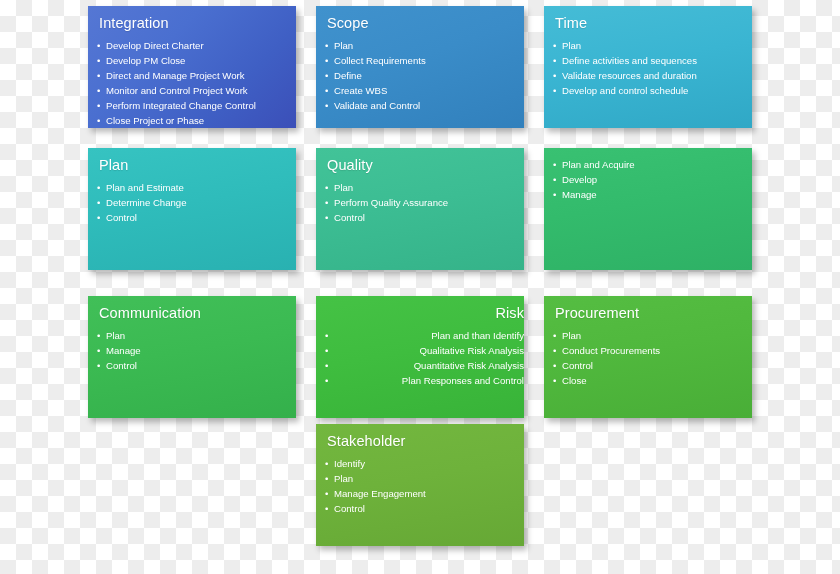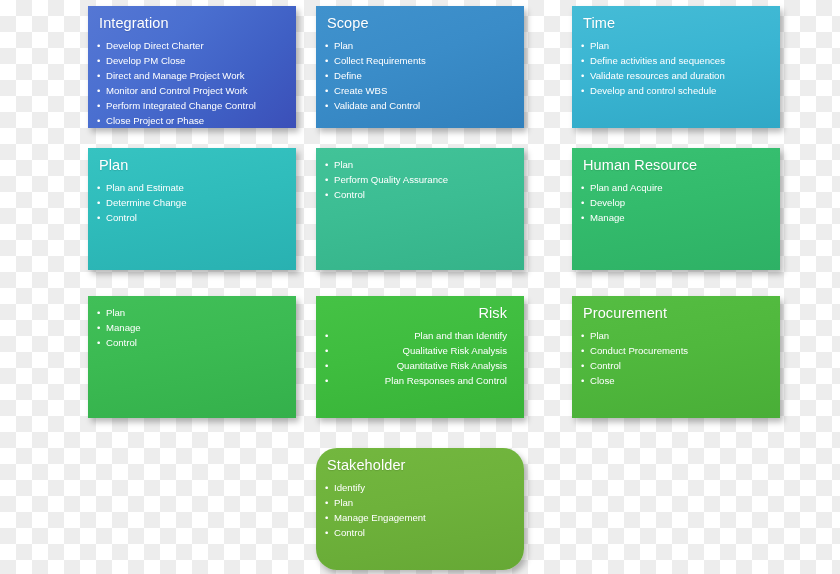--- a/index.html
+++ b/index.html
@@ -28,21 +28,21 @@
     top: 0;
     width: 840px;
     height: 574px;
   }
 
   .card {
     position: absolute;
     width: 208px;
     height: 122px;
     box-sizing: border-box;
-    padding: 9px 17px 0 9px;
+    padding: 9px 0 0 9px;
     color: #ffffff;
     box-shadow: 3px 4px 6px rgba(0,0,0,0.28);
     overflow: hidden;
   }
 
   .card-title {
     font-size: 14.5px;
     font-weight: normal;
     line-height: 17px;
     letter-spacing: 0.1px;
@@ -69,25 +69,25 @@
     position: absolute;
     left: 0;
     top: 0;
     font-size: 9.6px;
     line-height: 15px;
   }
 
   
   .col-1 { left: 88px; }
   .col-2 { left: 316px; }
-  .col-3 { left: 544px; margin-left: 28px; }
+  .col-3 { left: 544px; }
   .row-1 { top: 6px; }
   .row-2 { top: 148px; }
   .row-3 { top: 296px; }
-  .row-4 { top: 448px; border-radius: 21px; }
+  .row-4 { top: 424px; }
 
   
   .c-integration     { background: linear-gradient(135deg, #5577d4 0%, #4a6fd0 35%, #3f5fc4 70%, #3b4fb8 100%); }
   .c-scope           { background: linear-gradient(160deg, #4092cd 0%, #3a8cc8 45%, #3180bc 100%); }
   .c-time            { background: linear-gradient(170deg, #45bcd6 0%, #3ab5d2 45%, #30a8c6 100%); }
   .c-cost            { background: linear-gradient(170deg, #36c3c1 0%, #2fbcbb 45%, #29b1b1 100%); }
   .c-quality         { background: linear-gradient(170deg, #42c398 0%, #3cbd93 45%, #35b389 100%); }
   .c-humanresource   { background: linear-gradient(170deg, #39c172 0%, #33bb6c 45%, #2eb165 100%); }
   .c-communication   { background: linear-gradient(170deg, #41bf58 0%, #3bba52 45%, #34b04b 100%); }
   .c-risk            { background: linear-gradient(170deg, #45c245 0%, #3fbd3f 45%, #38b338 100%); text-align: right; }
@@ -135,37 +135,38 @@
   <div class="card c-cost col-1 row-2">
     <div class="card-title">Plan</div>
     <ul class="card-list">
       <li><span class="bullet">•</span><span>Plan and Estimate</span></li>
       <li><span class="bullet">•</span><span>Determine Change</span></li>
       <li><span class="bullet">•</span><span>Control</span></li>
     </ul>
   </div>
 
   <div class="card c-quality col-2 row-2">
+    <div class="card-title">Quality</div>
     <ul class="card-list">
       <li><span class="bullet">•</span><span>Plan</span></li>
       <li><span class="bullet">•</span><span>Perform Quality Assurance</span></li>
       <li><span class="bullet">•</span><span>Control</span></li>
     </ul>
   </div>
 
   <div class="card c-humanresource col-3 row-2">
-    <div class="card-title">Human Resource</div>
     <ul class="card-list">
       <li><span class="bullet">•</span><span>Plan and Acquire</span></li>
       <li><span class="bullet">•</span><span>Develop</span></li>
       <li><span class="bullet">•</span><span>Manage</span></li>
     </ul>
   </div>
 
   <div class="card c-communication col-1 row-3">
+    <div class="card-title">Communication</div>
     <ul class="card-list">
       <li><span class="bullet">•</span><span>Plan</span></li>
       <li><span class="bullet">•</span><span>Manage</span></li>
       <li><span class="bullet">•</span><span>Control</span></li>
     </ul>
   </div>
 
   <div class="card c-risk col-2 row-3">
     <div class="card-title">Risk</div>
     <ul class="card-list">

